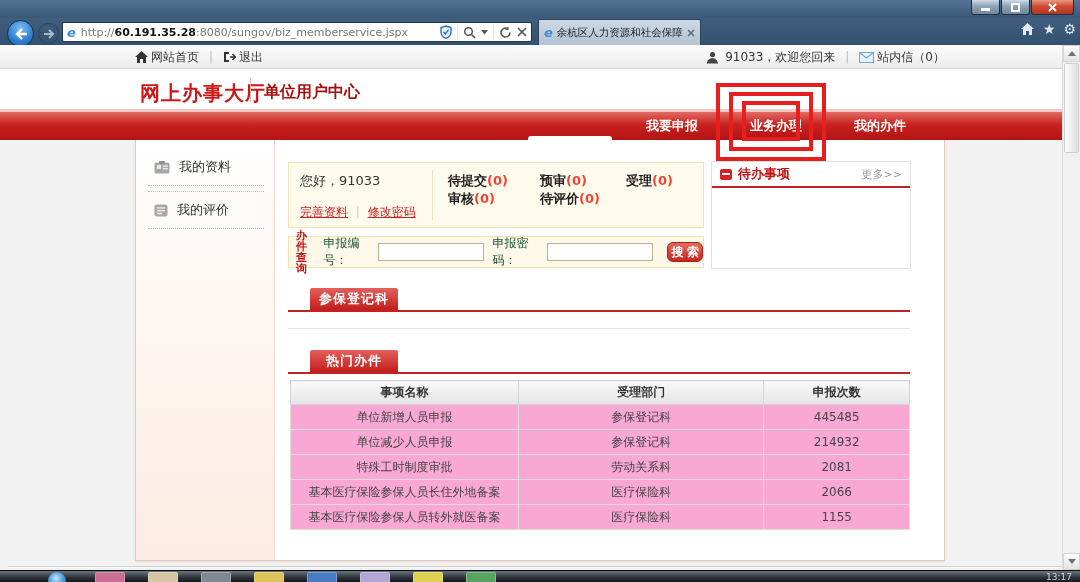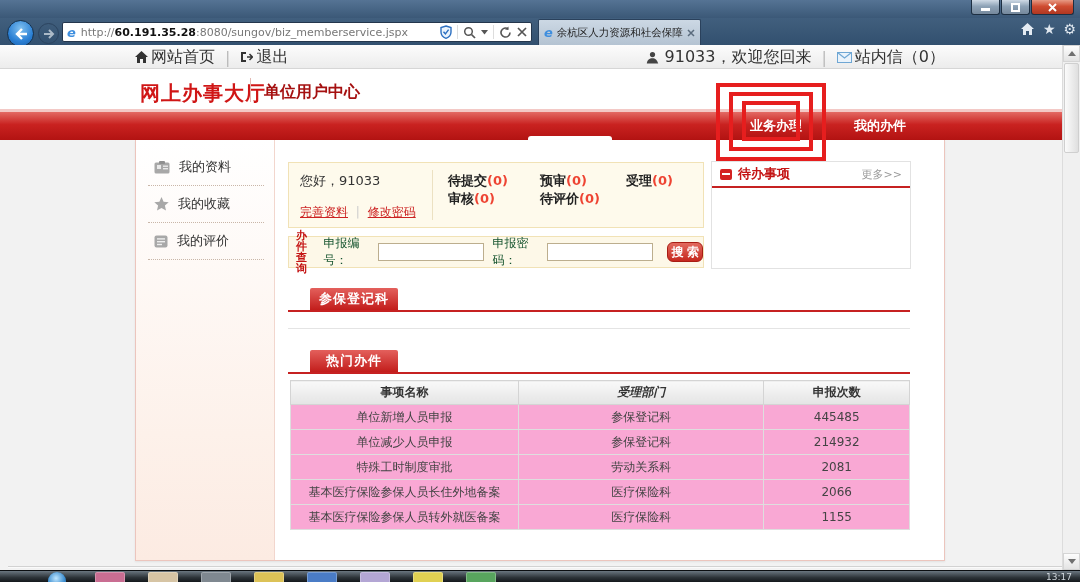--- a/index.html
+++ b/index.html
@@ -33,21 +33,21 @@
     background:linear-gradient(#ccd8e4,#b4c3d2); border:1px solid #2a415c; border-bottom:none;
     border-radius:2px 2px 0 0; display:flex; align-items:center; padding:0 5px; gap:4px; }
   .tabtitle { flex:1; font-size:10.5px; color:#222; white-space:nowrap; overflow:hidden; }
   .chromeicons { position:absolute; right:4px; top:22px; display:flex; gap:8px; align-items:center; }
   .chromeicons span { color:#dfe7ef; font-size:14px; line-height:1; }
 
   
   .utilbar { position:absolute; left:0; top:45px; width:1080px; height:24px;
     background:linear-gradient(#fcfcfc,#ececec); border-bottom:1px solid #d6d6d6; }
   .utilrow { position:absolute; left:135px; top:45px; width:810px; height:24px;
-    display:flex; align-items:center; font-size:16px; color:#333; }
+    display:flex; align-items:center; font-size:12px; color:#333; }
   .utilrow .right { margin-left:auto; display:flex; align-items:center; gap:6px; }
   .utilrow .left { display:flex; align-items:center; gap:6px; }
   .u-sep { color:#bbb; margin:0 4px; }
   .util-link { color:#333; cursor:pointer; display:flex; align-items:center; gap:3px; }
 
   
   .brandrow { position:absolute; left:0; top:69px; width:1080px; height:41px; background:#fff; }
   .logo { position:absolute; left:140px; top:80px; font-size:20px; font-weight:bold; color:#d01616;
     letter-spacing:1px; }
   .brand-div { position:absolute; left:250px; top:78px; width:1px; height:24px; background:#e3b9b3; }
@@ -115,21 +115,21 @@
   .redline { position:absolute; left:288px; width:622px; height:2px; background:#c62121; }
   .emptylist { position:absolute; left:288px; top:314px; width:622px; height:15px;
     border-bottom:1px solid #e4e4e4; background:#fff; }
 
   
   .hottable { position:absolute; left:290px; top:380px; width:620px; border:1px solid #cfcfcf;
     border-collapse:collapse; font-size:12px; color:#444; }
   .hottable th { background:linear-gradient(#f9f9f9,#e4e4e4); border:1px solid #d4d4d4;
     height:24px; font-size:12px; color:#333; font-weight:bold; }
   .hottable td { border:1px solid #dedede; height:25px; text-align:center; background:#f9a8d4; }
-  .c1 { width:242px; } .c2 { width:260px;font-style:italic; } .c3 { width:152px; }
+  .c1 { width:242px; } .c2 { width:260px; } .c3 { width:152px; }
 
   .footerline { position:absolute; left:8px; top:566px; width:1064px; height:2px;
     border-top:1px solid #d2d2d2; border-bottom:1px solid #fafafa; }
 
   
   .scrollbar { position:absolute; left:1062px; top:45px; width:18px; height:525px; background:#f0f0f0;
     border-left:1px solid #dcdcdc; }
   .scr-btn { position:absolute; left:1063px; width:17px; height:17px;
     background:linear-gradient(#fdfdfd,#e3e3e3); border:1px solid #d5d5d5;
     display:flex; align-items:center; justify-content:center; }
@@ -269,20 +269,23 @@
   <div class="brandrow"></div>
   <div class="logo">网上办事大厅</div>
   <div class="brand-div"></div>
   <div class="subtitle">单位用户中心</div>
   <div class="pinkline"></div>
 
   <div class="rednav"></div>
   <div class="rtab active" style="left:528px; width:84px;">
       <span>用户首页</span>
     </div>
+  <div class="rtab" style="left:622px; width:100px;">
+      <span>我要申报</span>
+    </div>
   <div class="rtab" style="left:726px; width:100px;">
       <span>业务办理</span>
     </div>
   <div class="rtab" style="left:830px; width:100px;">
       <span>我的办件</span>
     </div>
 
   <div class="ann" style="left:716px; top:83px; width:110px; height:78px;"></div>
   <div class="ann" style="left:729px; top:92px; width:84px; height:59px;"></div>
   <div class="ann" style="left:742px; top:101px; width:58px; height:40px;"></div>
@@ -295,26 +298,20 @@
       <svg width="16" height="13" viewBox="0 0 16 13">
           <rect x="0.5" y="1.5" width="15" height="11" rx="1.5" fill="#a8a8a8"></rect>
           <rect x="3" y="4" width="4" height="4" fill="#e9e9e9"></rect>
           <rect x="9" y="4.5" width="5" height="1.4" fill="#e9e9e9"></rect>
           <rect x="9" y="7" width="5" height="1.4" fill="#e9e9e9"></rect>
           <rect x="5" y="0" width="6" height="3" rx="1" fill="#8f8f8f"></rect>
         </svg>
       <span>我的资料</span>
     </div>
     <div class="sb-dots"></div>
-    <div class="sb-item">
-      <svg width="15" height="14" viewBox="0 0 15 14">
-          <path d="M7.5 0 L9.6 4.7 L14.7 5.2 L10.9 8.6 L12 13.6 L7.5 11 L3 13.6 L4.1 8.6 L0.3 5.2 L5.4 4.7 Z" fill="#a8a8a8"></path>
-        </svg>
-      <span>我的收藏</span>
-    </div>
     <div class="sb-dots"></div>
     <div class="sb-item">
       <svg width="14" height="13" viewBox="0 0 14 13">
           <rect x="0.5" y="0.5" width="13" height="12" rx="2" fill="#a8a8a8"></rect>
           <rect x="3" y="3.2" width="8" height="1.4" fill="#eee"></rect>
           <rect x="3" y="6" width="8" height="1.4" fill="#eee"></rect>
           <rect x="3" y="8.8" width="5" height="1.4" fill="#eee"></rect>
         </svg>
       <span>我的评价</span>
     </div>

